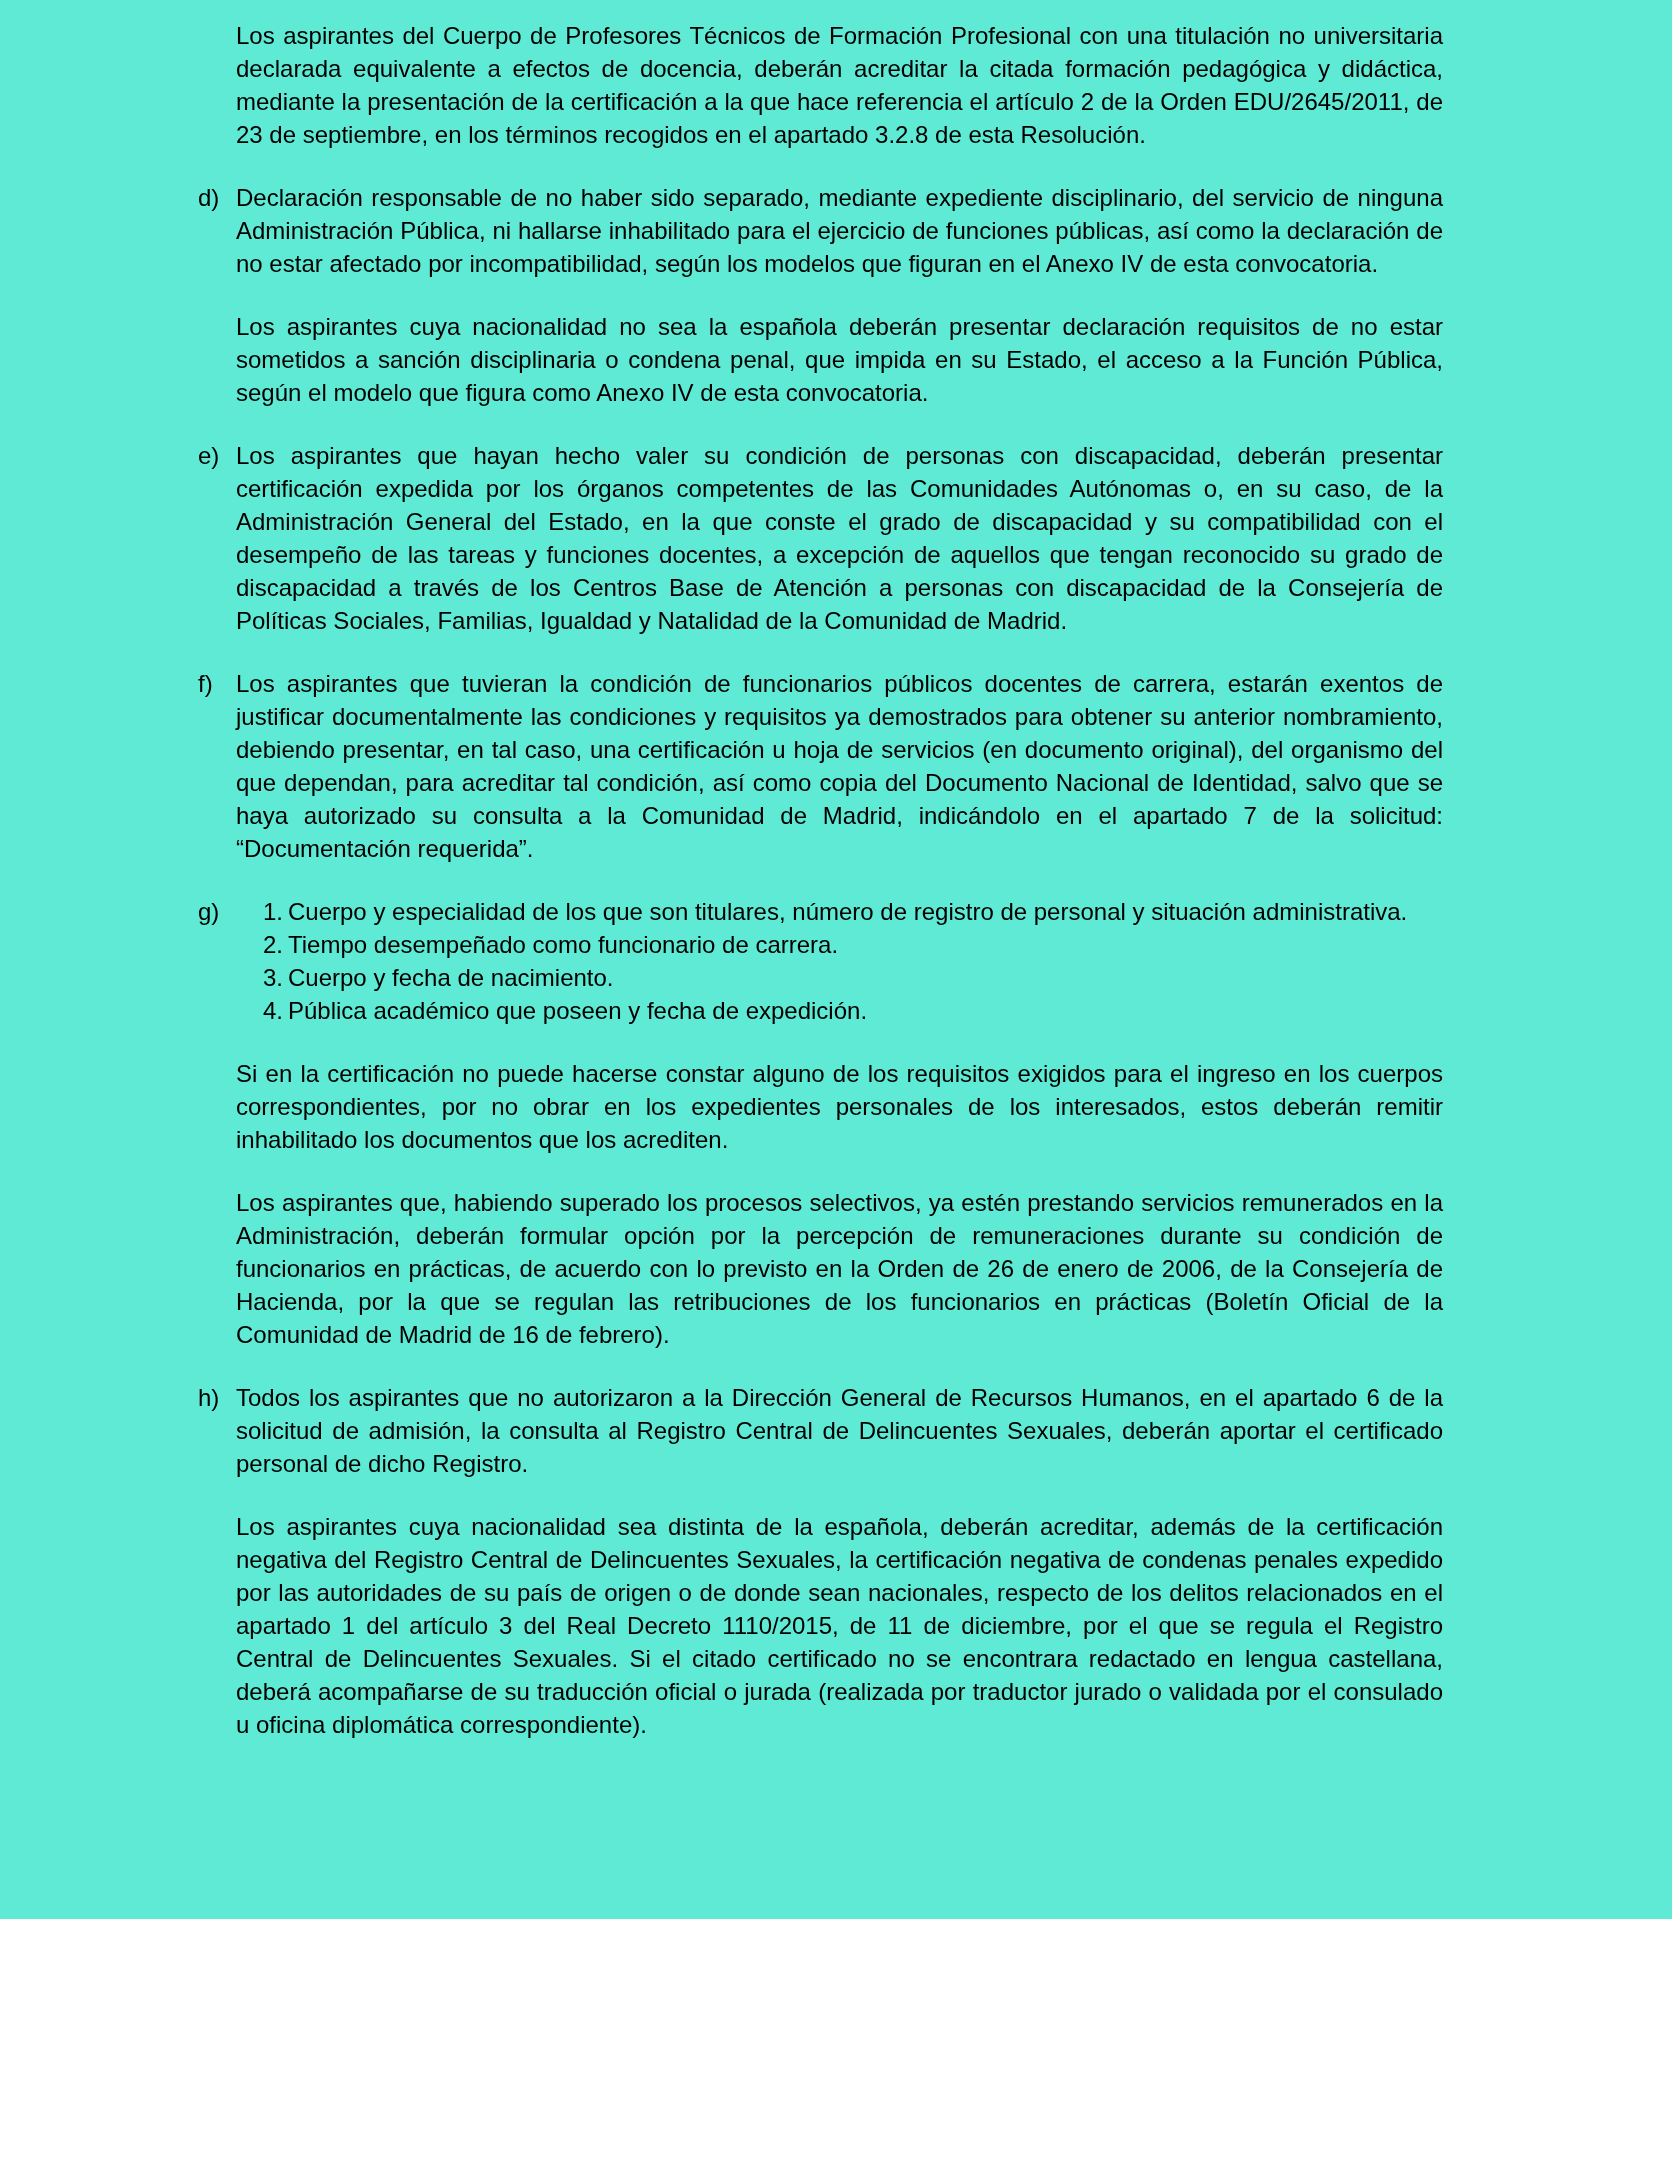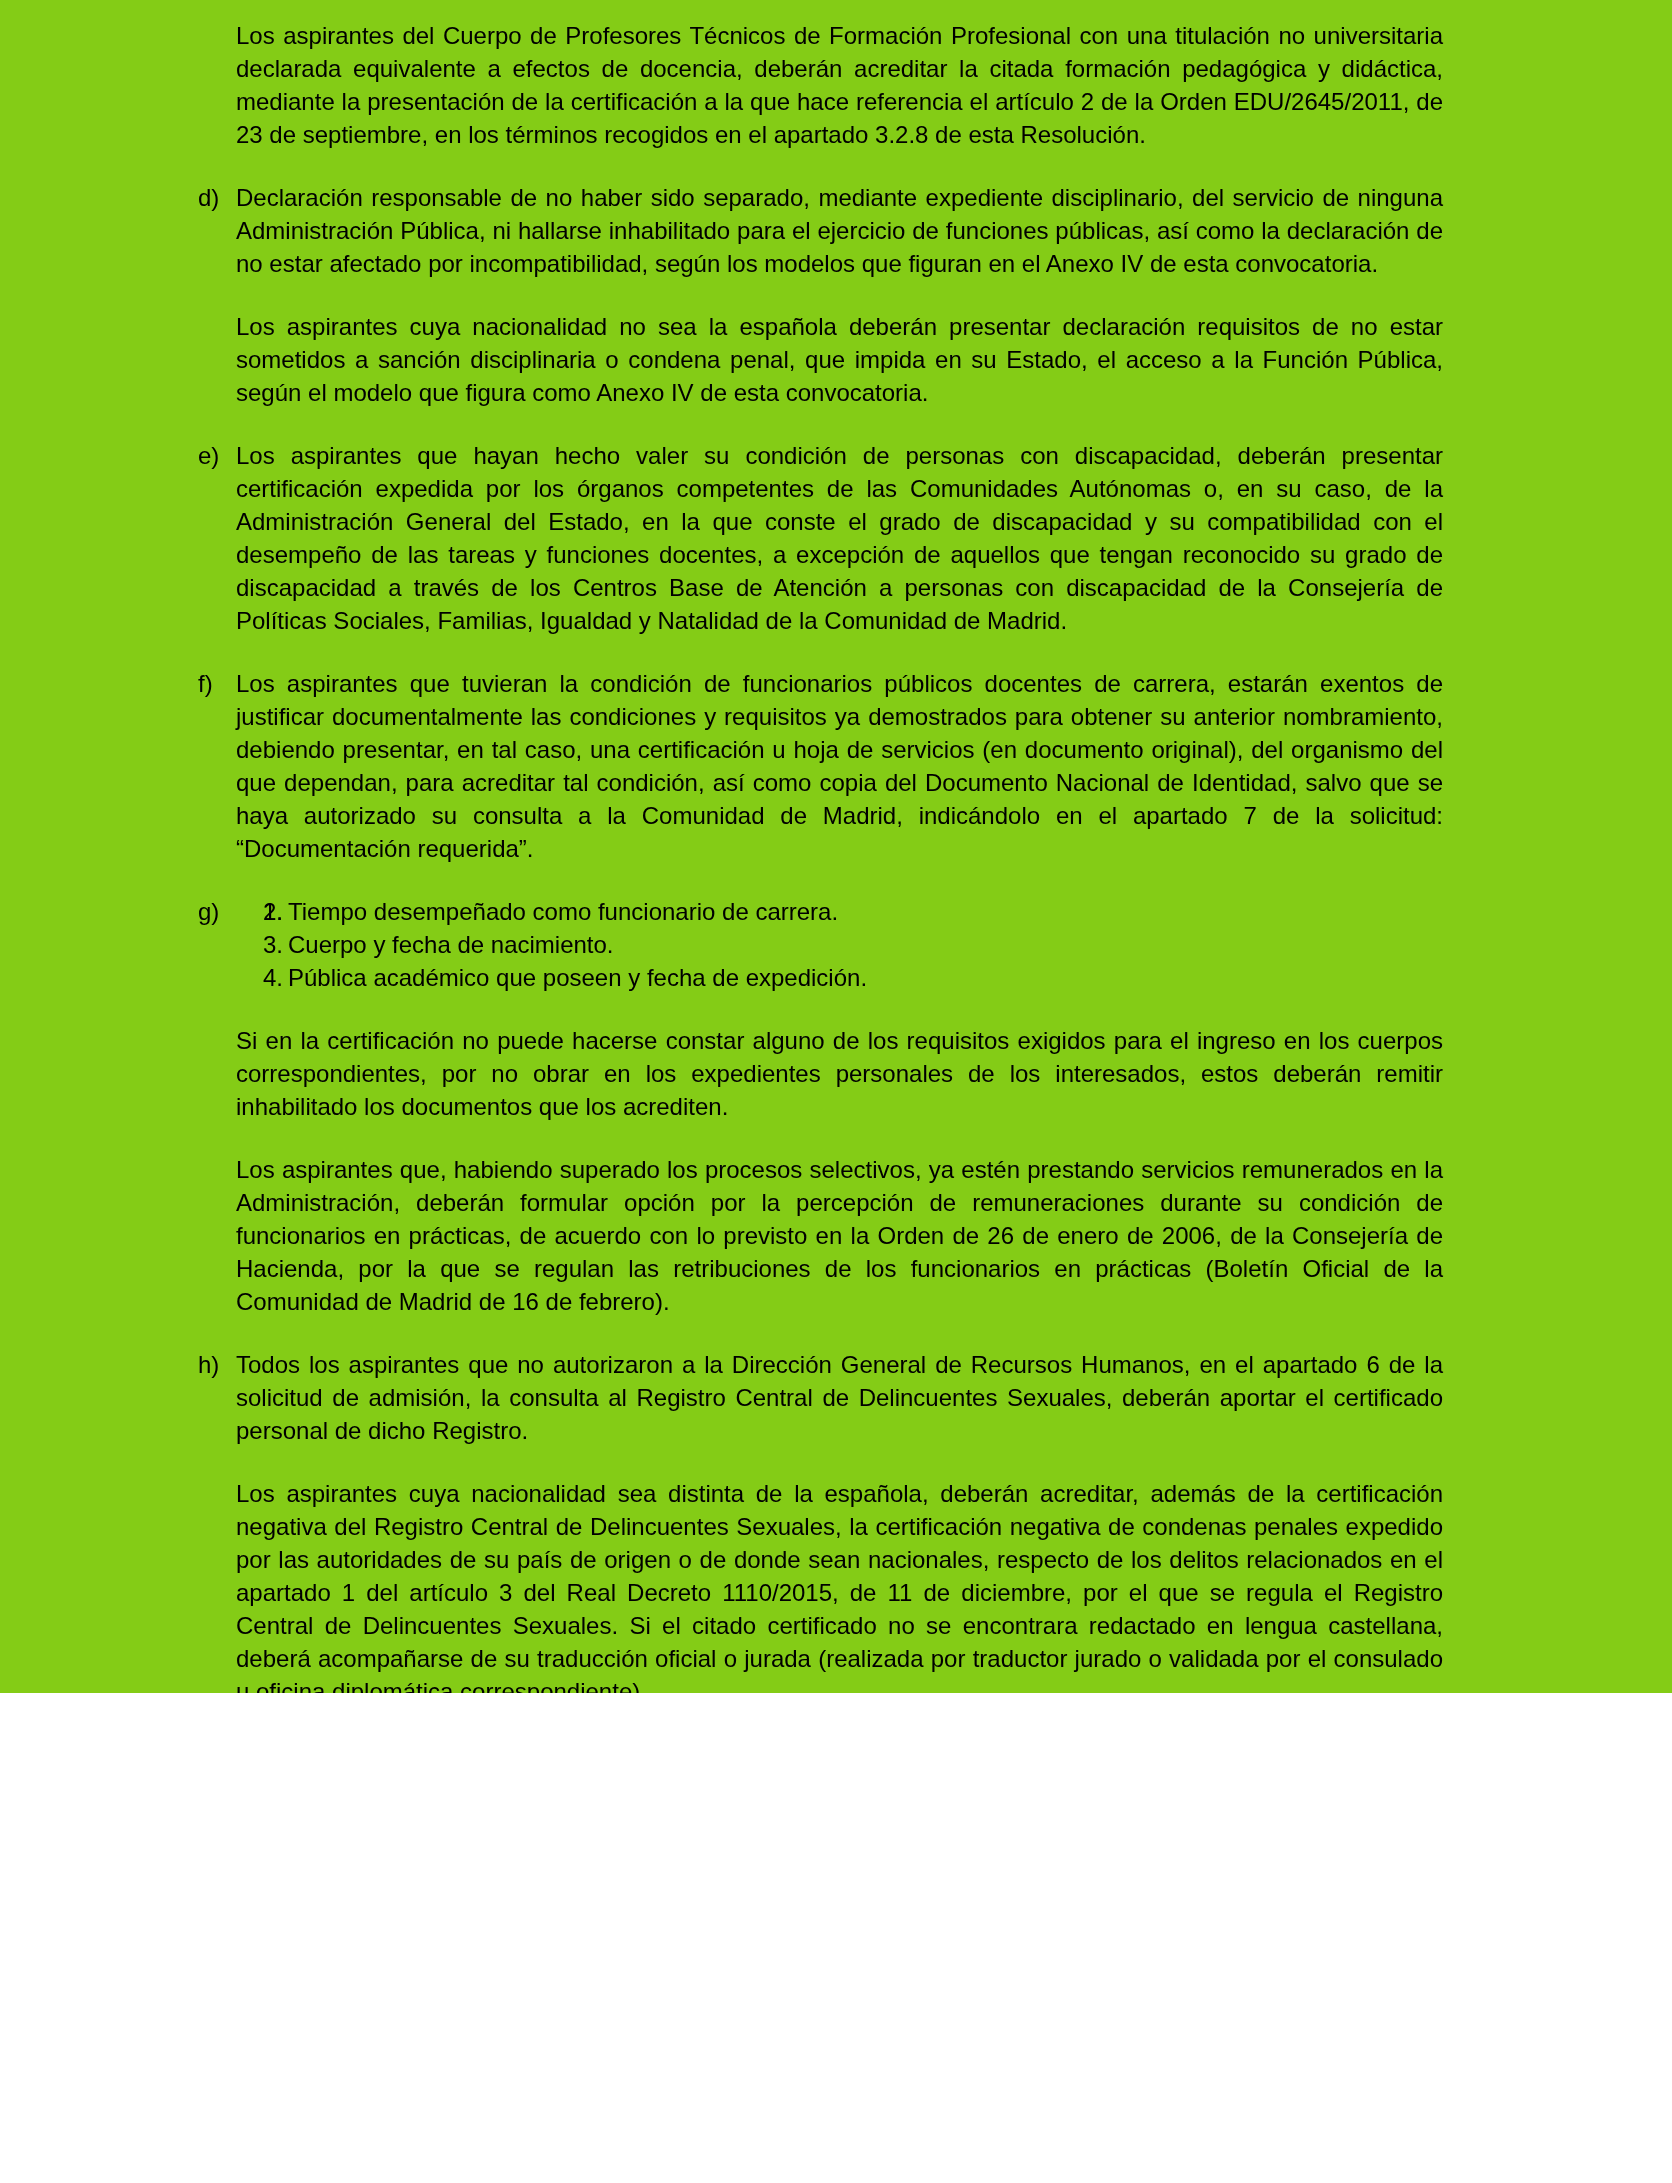--- a/index.html
+++ b/index.html
@@ -3,22 +3,22 @@
 <meta charset="utf-8">
 <style>
   html, body {
     margin: 0;
     padding: 0;
     background: #ffffff;
   }
   .page {
     position: relative;
     width: 1672px;
-    height: 1693px;
-    background: #84cc16;
+    height: 1919px;
+    background: #5eead4;
     overflow: hidden;
     font-family: "Liberation Sans", sans-serif;
     color: #000000;
   }
   .content {
     position: absolute;
     left: 236px;
     top: 19px;
     width: 1207px;
     font-size: 24px;
@@ -79,20 +79,21 @@
       <span class="marker">f)</span>
       <span>Los aspirantes que tuvieran la condición de funcionarios públicos docentes de carrera, estarán exentos de justificar documentalmente las condiciones y requisitos ya demostrados para obtener su anterior nombramiento, debiendo presentar, en tal caso, una certificación u hoja de servicios (en documento original), del organismo del que dependan, para acreditar tal condición, así como copia del Documento Nacional de Identidad, salvo que se haya autorizado su consulta a la Comunidad de Madrid, indicándolo en el apartado 7 de la solicitud: “Documentación requerida”.</span>
     </div>
 
     <div class="block lettered">
       <span class="marker">g)</span>
     </div>
 
     <div class="block numbered">
       <span class="marker">1.</span>
+      <span>Cuerpo y especialidad de los que son titulares, número de registro de personal y situación administrativa.</span>
     </div>
 
     <div class="block numbered">
       <span class="marker">2.</span>
       <span>Tiempo desempeñado como funcionario de carrera.</span>
     </div>
 
     <div class="block numbered">
       <span class="marker">3.</span>
       <span>Cuerpo y fecha de nacimiento.</span>

